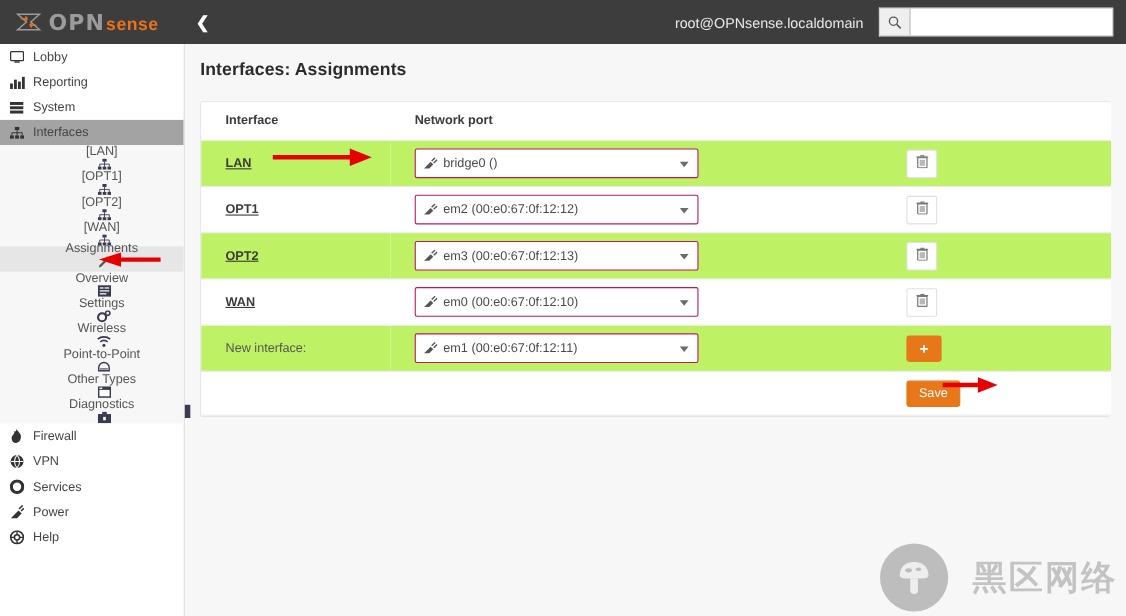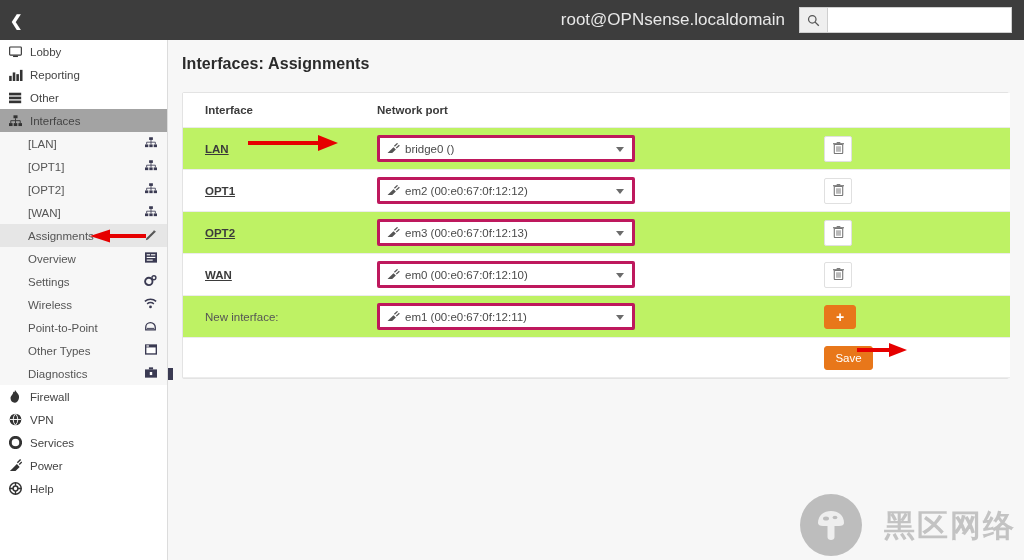--- a/index.html
+++ b/index.html
@@ -37,21 +37,21 @@
   .logo-sense { color: #e8731a; font-size: 16px; font-weight: bold; margin-left: 1px;}
   .collapse-btn {
     color: #ffffff; font-size: 15px; font-weight: bold;
     margin-left: 10px; cursor: pointer; line-height: 1;
   }
   .topbar-right {
     margin-left: auto; display: flex; align-items: center;
     height: 40px; padding-right: 12px;
   }
   .user-label {
-    color: #e8e8e8; font-size: 17px; margin-right: 14px;
+    color: #e8e8e8; font-size: 13px; margin-right: 14px;
     white-space: nowrap;
   }
   .search-wrap { display: flex; align-items: stretch; height: 26px; }
   .search-btn {
     width: 28px; background: #efefef; border: 1px solid #cfcfcf;
     border-right: none; display: flex; align-items: center;
     justify-content: center; cursor: pointer;
   }
   .search-input {
     width: 185px; border: 1px solid #cfcfcf; background: #fff;
@@ -80,21 +80,21 @@
     color: #333;
   }
   .nav-item .nav-label { padding-left: 3px; }
   .nav-item.active-parent { background: #a3a3a3; }
 
   .subnav { background: #f7f7f7; }
   .sub-item {
     display: flex; align-items: center;
     height: 23px; padding-left: 28px; padding-right: 10px;
     font-size: 11.5px; color: #555;
-    cursor: pointer; position: relative;
+    cursor: pointer; position: relative; flex-direction: column;
   }
   .sub-item.selected { background: #e6e6e6; justify-content: flex-end; }
   .sub-item .sub-label { flex: 1; }
   .sub-item .sub-ico {
     width: 16px; text-align: right; color: #3a3a52;
     flex: none; font-size: 11px;
   }
 
   
   .main {
@@ -136,21 +136,21 @@
 
   .iface-link {
     color: #3b3b3b; text-decoration: underline; font-weight: bold;
     font-size: 11.5px; cursor: pointer;
   }
   .iface-static { color: #555; font-size: 11.5px; }
 
   
   .sel {
     position: relative; width: 258px; height: 27px;
-    border: 3px solid #be185d; background: #fff;
+    border: 1px solid #be185d; background: #fff;
     border-radius: 2px; display: flex; align-items: center;
     padding: 0 20px 0 7px; font-size: 11.5px; color: #4a4a4a;
     cursor: pointer;
   }
   .sel .plug { margin-right: 5px; flex: none; display: flex; }
   .sel .sel-val { white-space: nowrap; overflow: hidden; text-overflow: ellipsis; }
   .sel .caret {
     position: absolute; right: 8px; top: 50%;
     margin-top: -2px; width: 0; height: 0;
     border-left: 4px solid transparent;
@@ -207,20 +207,33 @@
     position: absolute; left: 168px; top: 368px;
     width: 5px; height: 12px; background: #3a3a52; z-index: 12;
   }
 </style>
 </head>
 <body>
 
 <div id="app">
 
   <div class="topbar">
+    <div class="brand">
+      <div class="logo-mark">
+        <svg width="24" height="18" viewBox="0 0 24 18">
+          <path d="M2 2 L22 2 L14 9 L22 16 L2 16 L10 9 Z" fill="none" stroke="#9b9b9b" stroke-width="1.3"></path>
+          <path d="M5 6 L11 6 M11 6 L9 4 M11 6 L9 8" stroke="#e8731a" stroke-width="1.4" fill="none"></path>
+          <path d="M19 12 L13 12 M13 12 L15 10 M13 12 L15 14" stroke="#e8731a" stroke-width="1.4" fill="none"></path>
+        </svg>
+      </div>
+      <div class="logo-text">
+        <span class="logo-opn">OPN</span>
+          <span class="logo-sense">sense</span>
+      </div>
+    </div>
     <div class="collapse-btn">❮</div>
 
     <div class="topbar-right">
       <div class="user-label">root@OPNsense.localdomain</div>
       <div class="search-wrap">
         <div class="search-btn">
           <svg width="13" height="13" viewBox="0 0 16 16">
             <circle cx="6.5" cy="6.5" r="4.6" fill="none" stroke="#555" stroke-width="1.5"></circle>
             <line x1="10" y1="10" x2="14.5" y2="14.5" stroke="#555" stroke-width="1.7"></line>
           </svg>
@@ -255,21 +268,21 @@
     </div>
 
     <div class="nav-item">
       <span class="nav-ico">
         <svg width="13" height="12" viewBox="0 0 16 14">
             <rect x="0" y="0.5" width="15" height="3.3" fill="#333"></rect>
             <rect x="0" y="5.3" width="15" height="3.3" fill="#333"></rect>
             <rect x="0" y="10.1" width="15" height="3.3" fill="#333"></rect>
           </svg>
       </span>
-      <span class="nav-label">Other</span>
+      <span class="nav-label">System</span>
     </div>
 
     <div class="nav-item active-parent">
       <span class="nav-ico">
         <svg width="13" height="12" viewBox="0 0 16 14">
             <rect x="5.5" y="0" width="5" height="3.6" fill="#333"></rect>
             <rect x="0" y="9.6" width="4.4" height="3.6" fill="#333"></rect>
             <rect x="5.8" y="9.6" width="4.4" height="3.6" fill="#333"></rect>
             <rect x="11.6" y="9.6" width="4.4" height="3.6" fill="#333"></rect>
             <path d="M8 3.6 v3 M2.2 9.6 v-3 h11.6 v3 M8 6.6 v3" stroke="#333" stroke-width="1.1" fill="none"></path>

